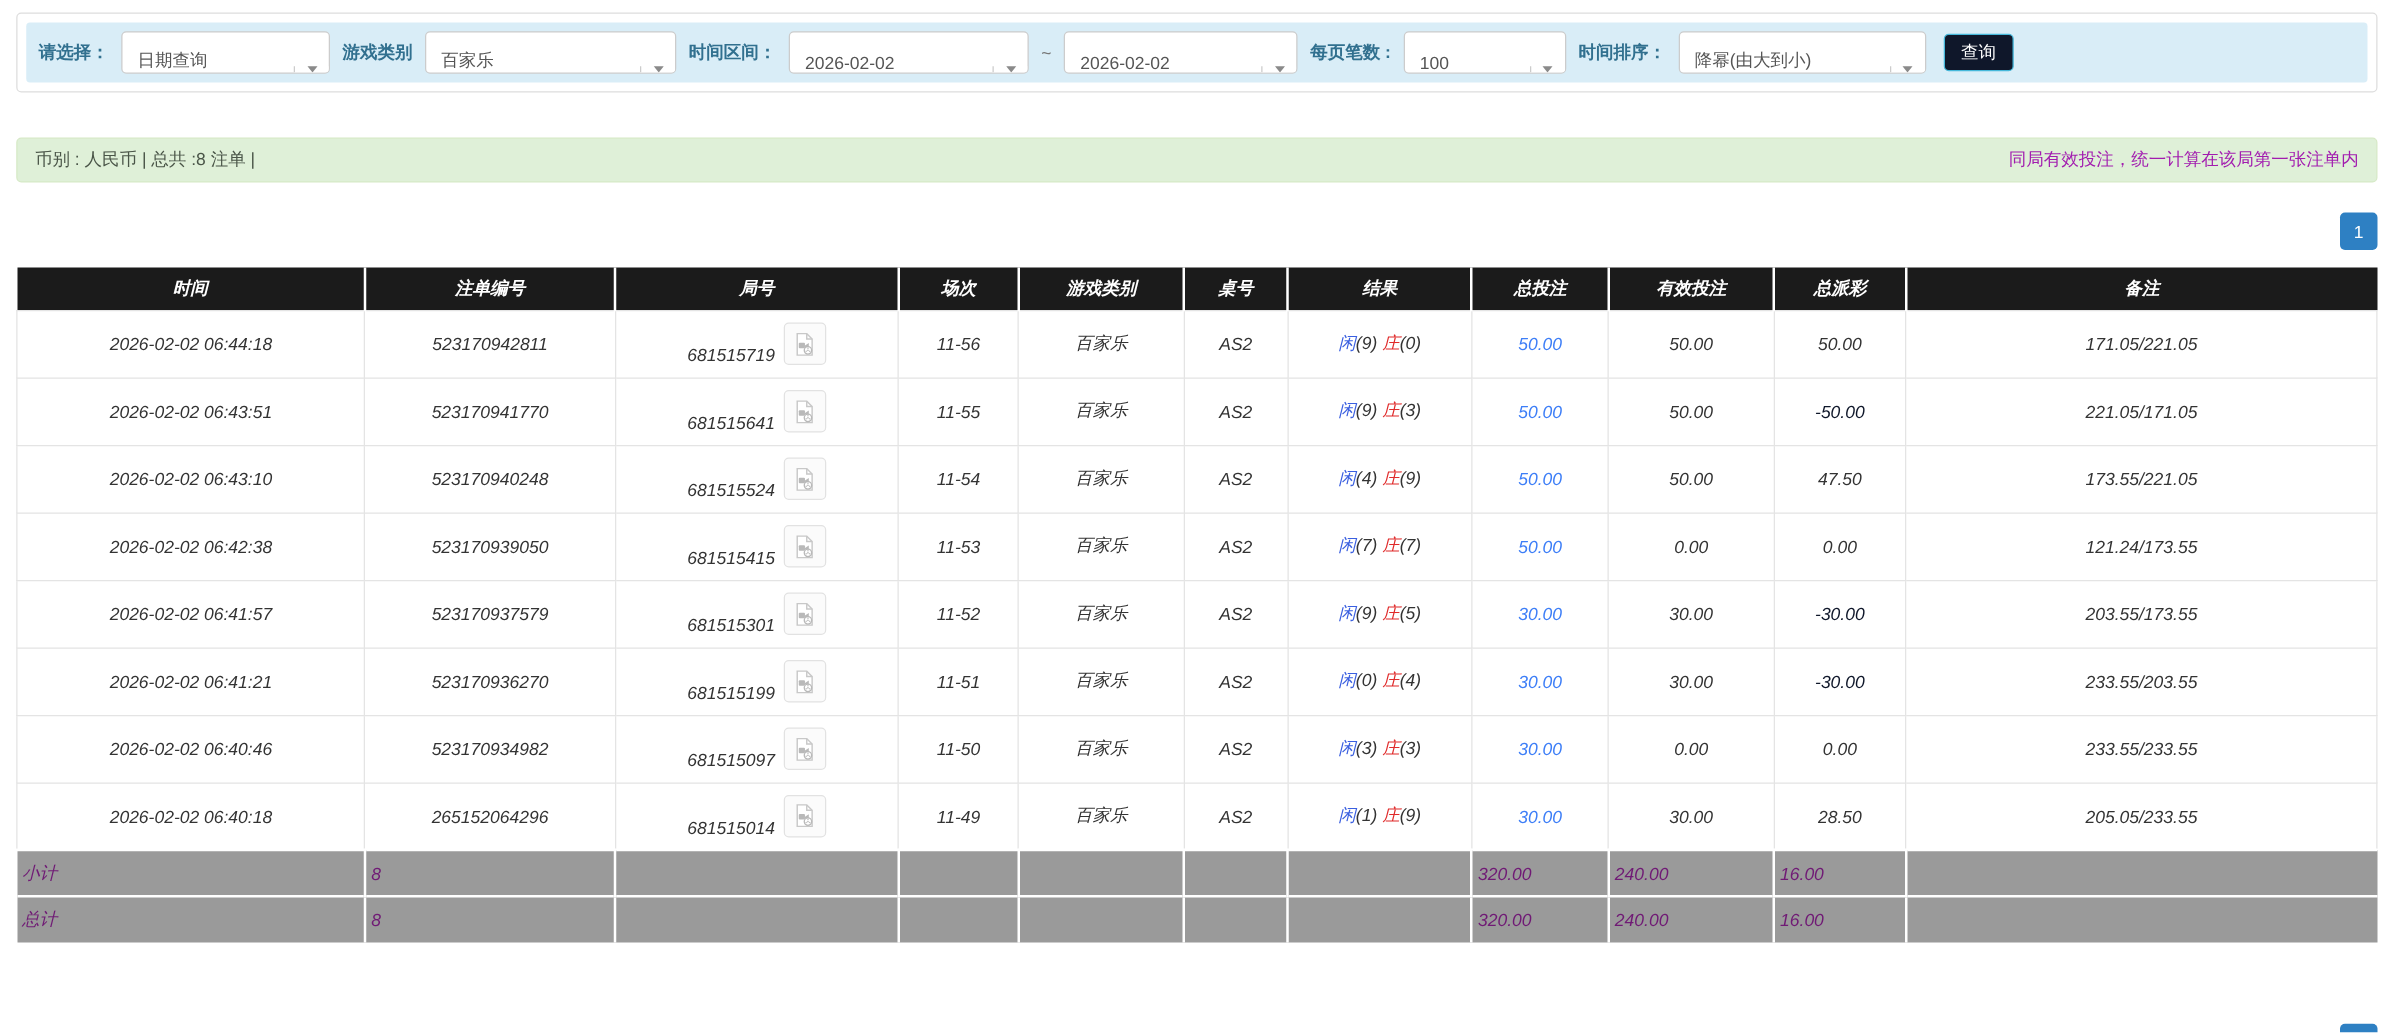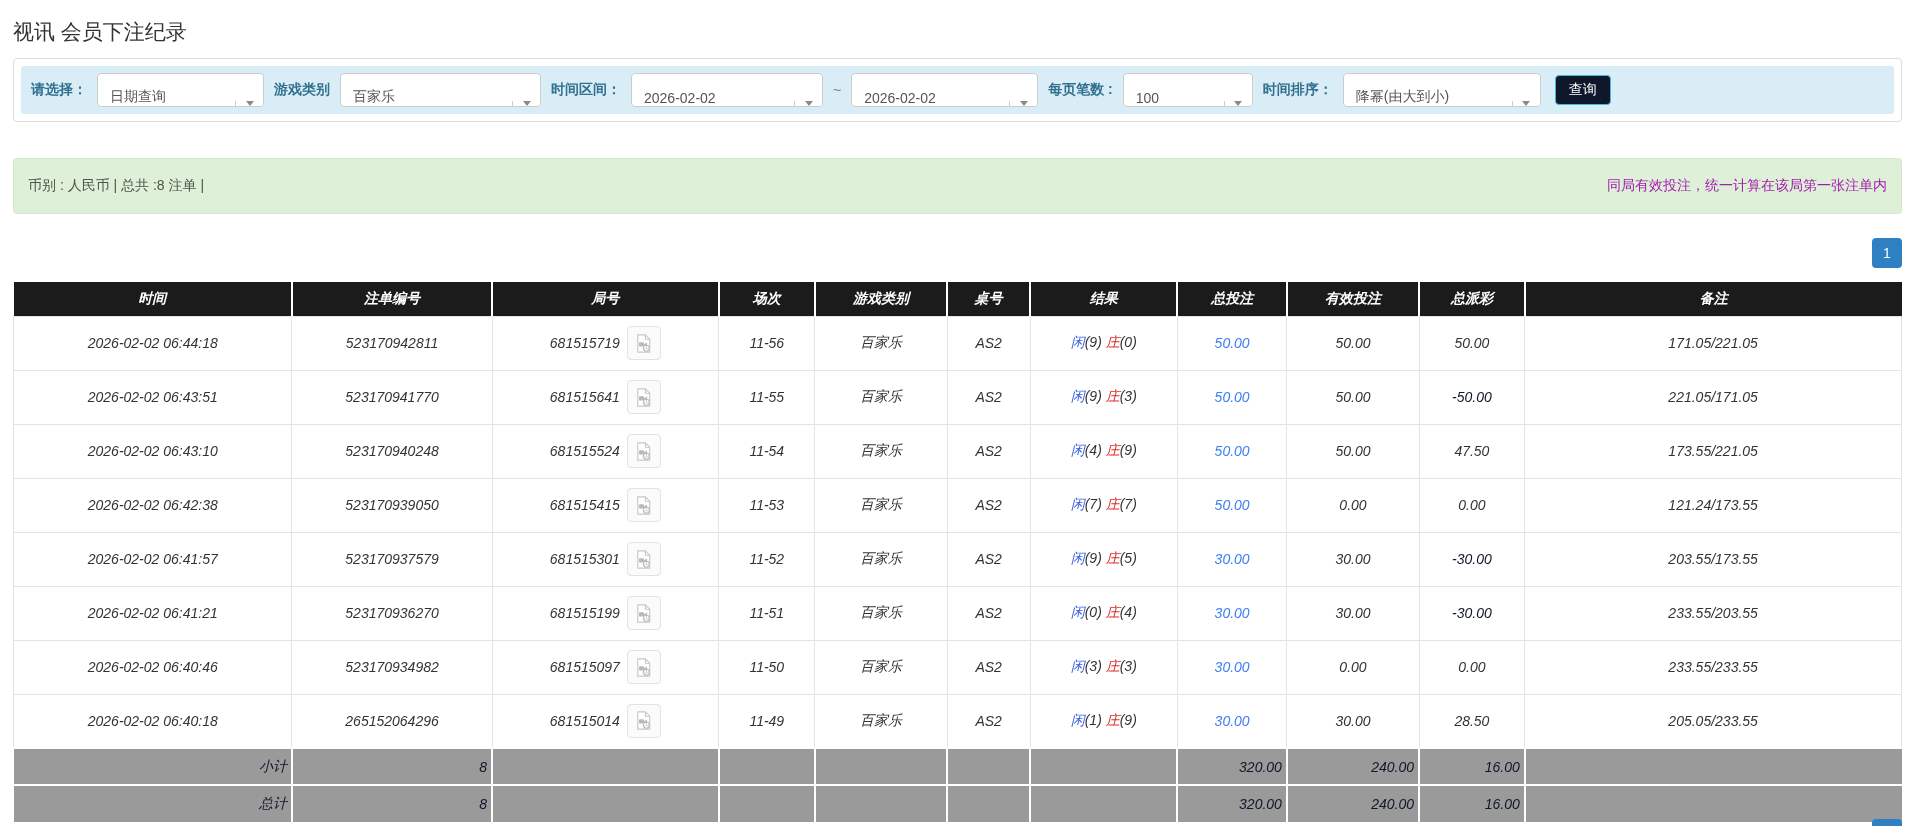--- a/index.html
+++ b/index.html
@@ -53,21 +53,21 @@
   .btn-query {
     height:30px; padding:0 13px; margin-left:4px;
     background:#0f172a; border:1px solid #46b8da; color:#fff;
     border-radius:4px; font-size:14px; cursor:pointer;
     font-family:inherit;
   }
 
   
   .alert-success {
     background:#dff0d8; border:1px solid #d6e9c6; border-radius:4px;
-    height:56px; display:flex; align-items:center; justify-content:space-between;
+    height:36px; display:flex; align-items:center; justify-content:space-between;
     padding:0 14px; margin-bottom:24px; font-size:14px; color:#4a5548;margin-top:24px;
   }
   .alert-success .note-red { color:#a21caf; }
 
   
   .pagination-top { display:flex; justify-content:flex-end; margin-bottom:14px; }
   .page-btn {
     min-width:30px; height:30px; padding:0 6px;
     background:#2e80c3; color:#fff; border-radius:4px;
     display:flex; align-items:center; justify-content:center;
@@ -86,44 +86,43 @@
   thead th {
     background:#1b1b1b; color:#fff; font-weight:bold; font-size:14px;
     height:34px; text-align:center; border-right:2px solid #fff; padding:0 4px;
   }
   thead th:last-child { border-right:none; }
   tbody td {
     height:54px; text-align:center; color:#333;
     border:1px solid #e4e4e4; background:#fff; padding:0 4px;
     overflow:hidden;
   }
-  .round-wrap { display:inline-flex; align-items:center; gap:7px; }
+  .round-wrap { display:inline-flex; align-items:flex-end; gap:7px; }
   .video-btn {
     display:inline-flex; align-items:center; justify-content:center;
     width:34px; height:34px; background:#fbfbfb;
     border:1px solid #e2e2e2; border-radius:4px; cursor:pointer;
   }
   .result .p { color:#3a5fe0; }
   .result .b { color:#e02b2b; }
   .result .score { color:#333; }
   td.blue-link { color:#3d7ef7; cursor:pointer; }
   td.payout.neg { color:#0f172a; }
 
   tfoot td {
-    background:#9a9a9a; color:#0f172a; height:37px; text-align:right;
+    background:#9a9a9a; color:#701a75; height:37px; text-align:left;
     border-right:2px solid #fff; border-top:2px solid #fff; padding:0 4px;
   }
   tfoot td:last-child { border-right:none; }
 </style>
 </head>
 <body>
 
 <div class="page">
 
-  <h1 class="page-title">视讯 会员下注纪录</h1>
 
   <div class="filter-panel">
     <div class="filter-bar">
 
       <span class="flabel">请选择：</span>
       <div class="combo w-select">
         <span class="combo-text">日期查询</span>
         <span class="combo-caret">
             <i class="caret"></i>
           </span>

